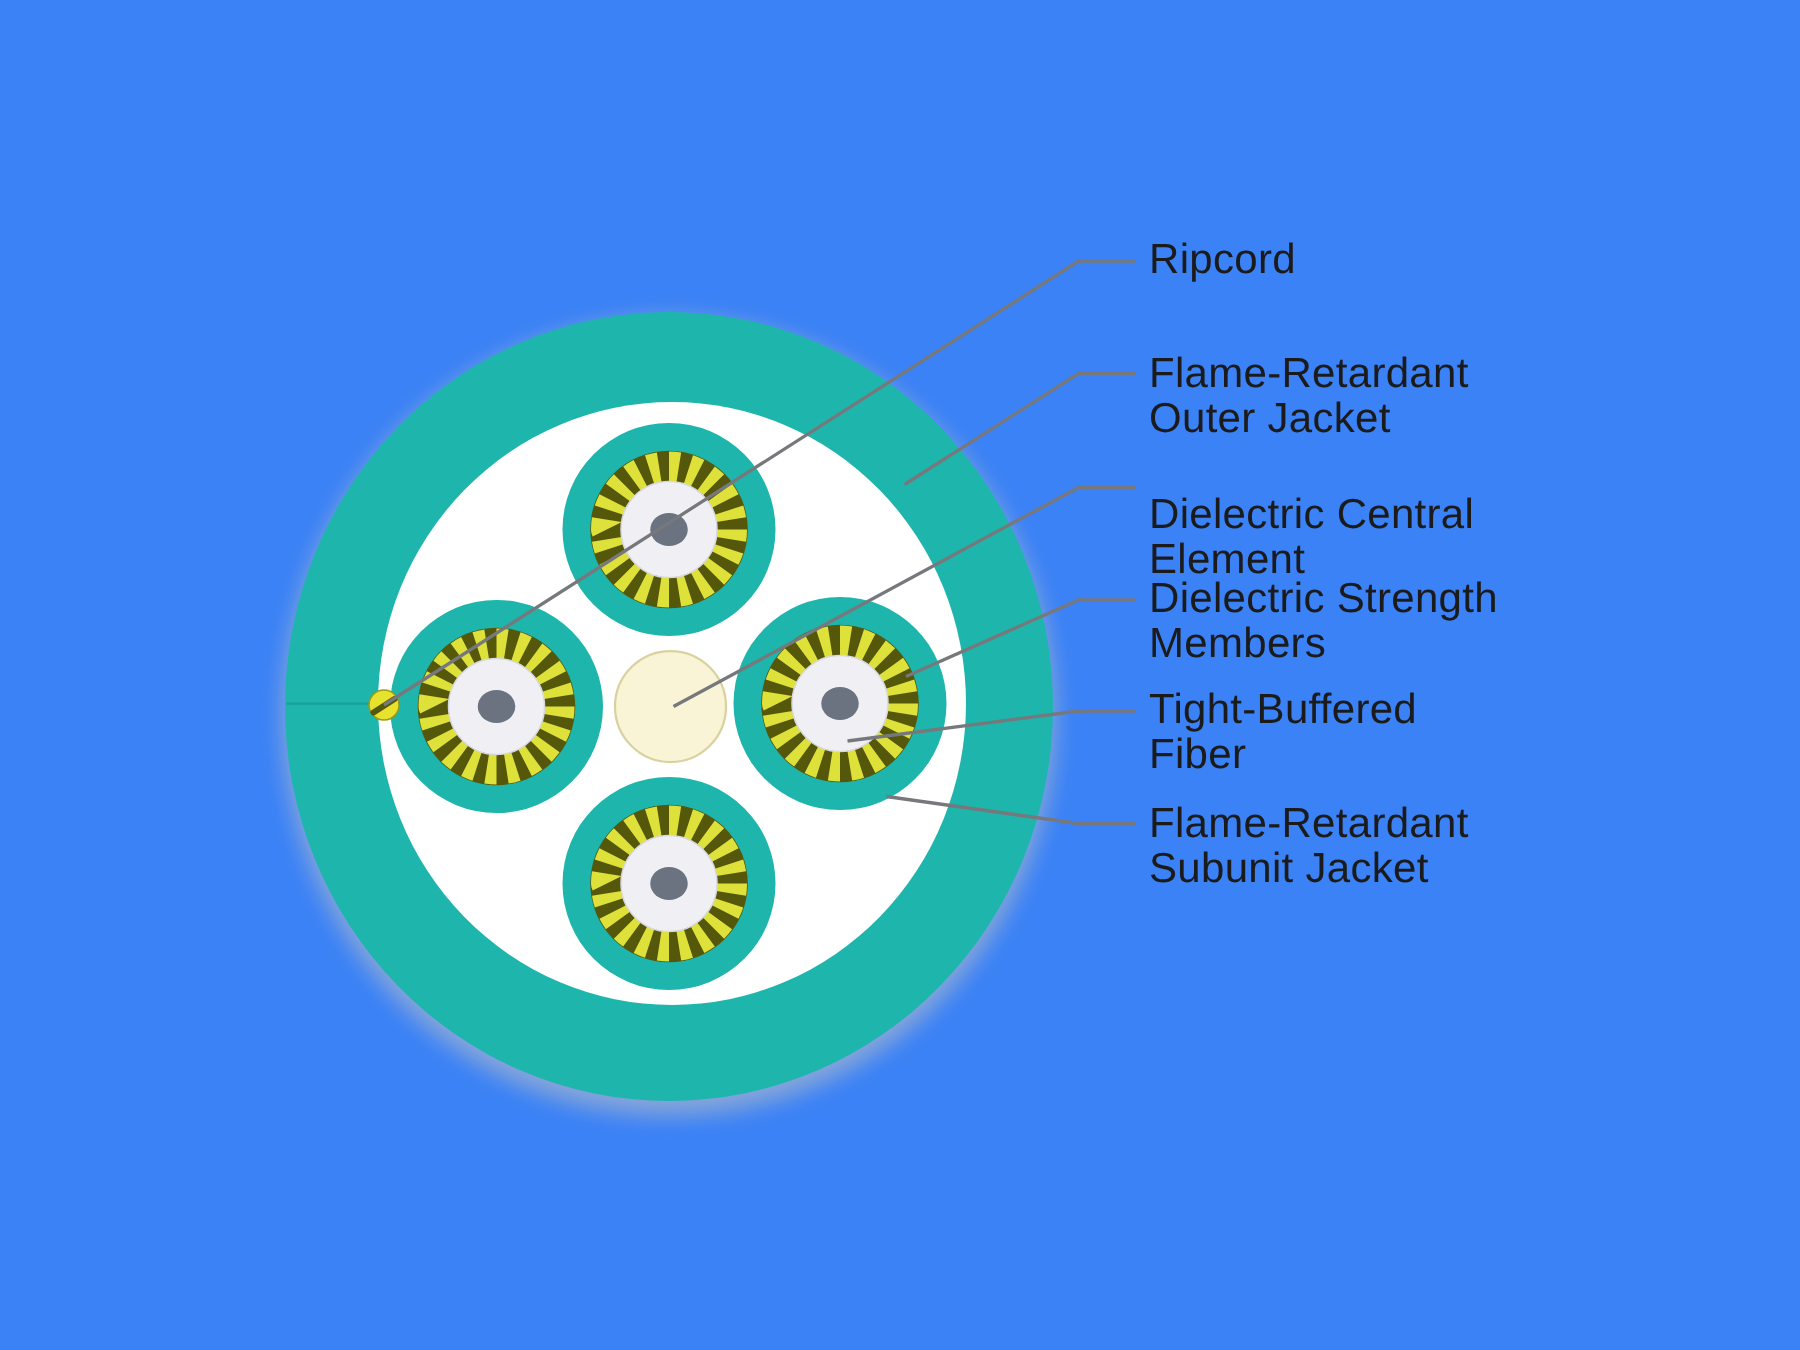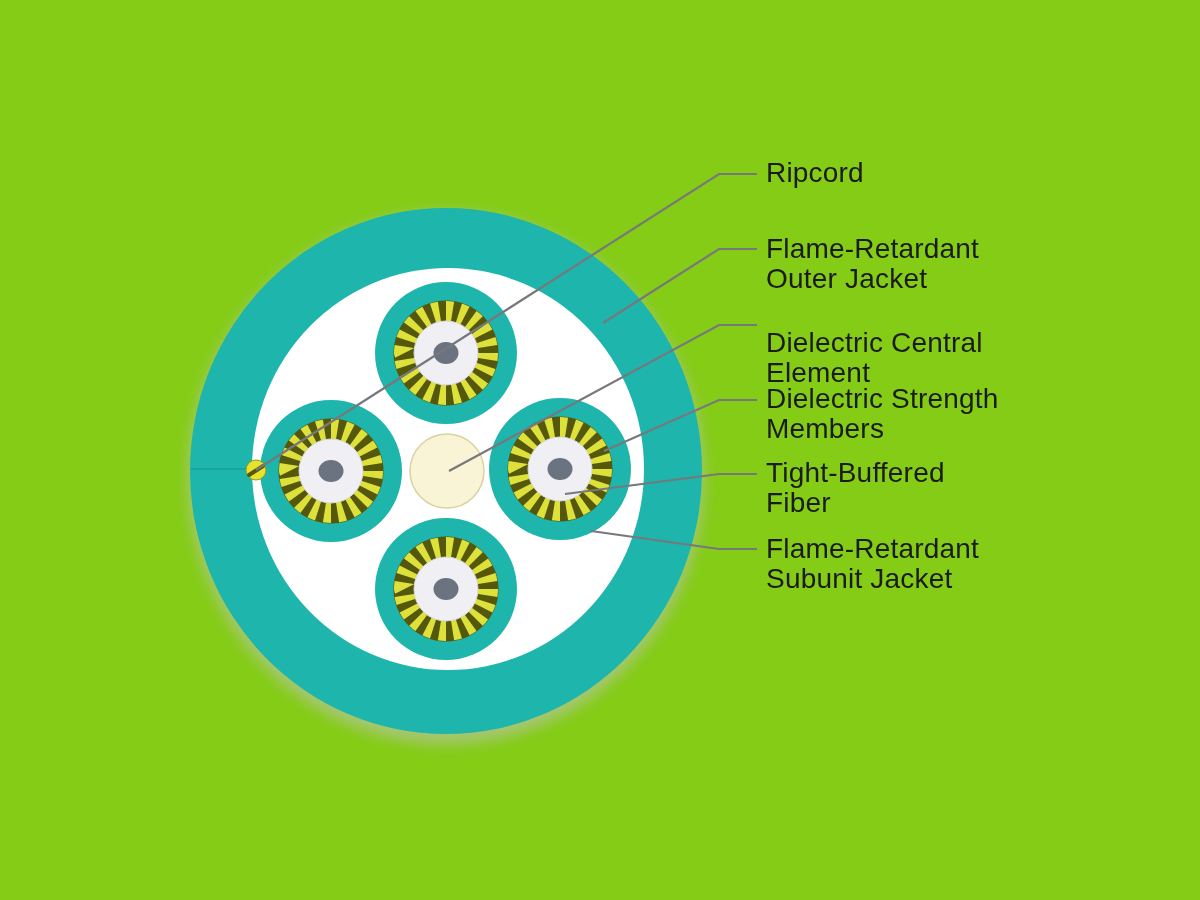--- a/index.html
+++ b/index.html
@@ -8,21 +8,21 @@
     background: #ffffff;
     width: 1200px;
     height: 900px;
     overflow: hidden;
     font-family: "Liberation Sans", sans-serif;
   }
   .canvas {
     position: relative;
     width: 1200px;
     height: 900px;
-    background: #84cc16;
+    background: #3b82f6;
   }
   .diagram-svg {
     position: absolute;
     left: 0;
     top: 0;
     width: 1200px;
     height: 900px;
   }
   
   .jacket        { fill: var(--jacket-teal, #1db5ac); }

